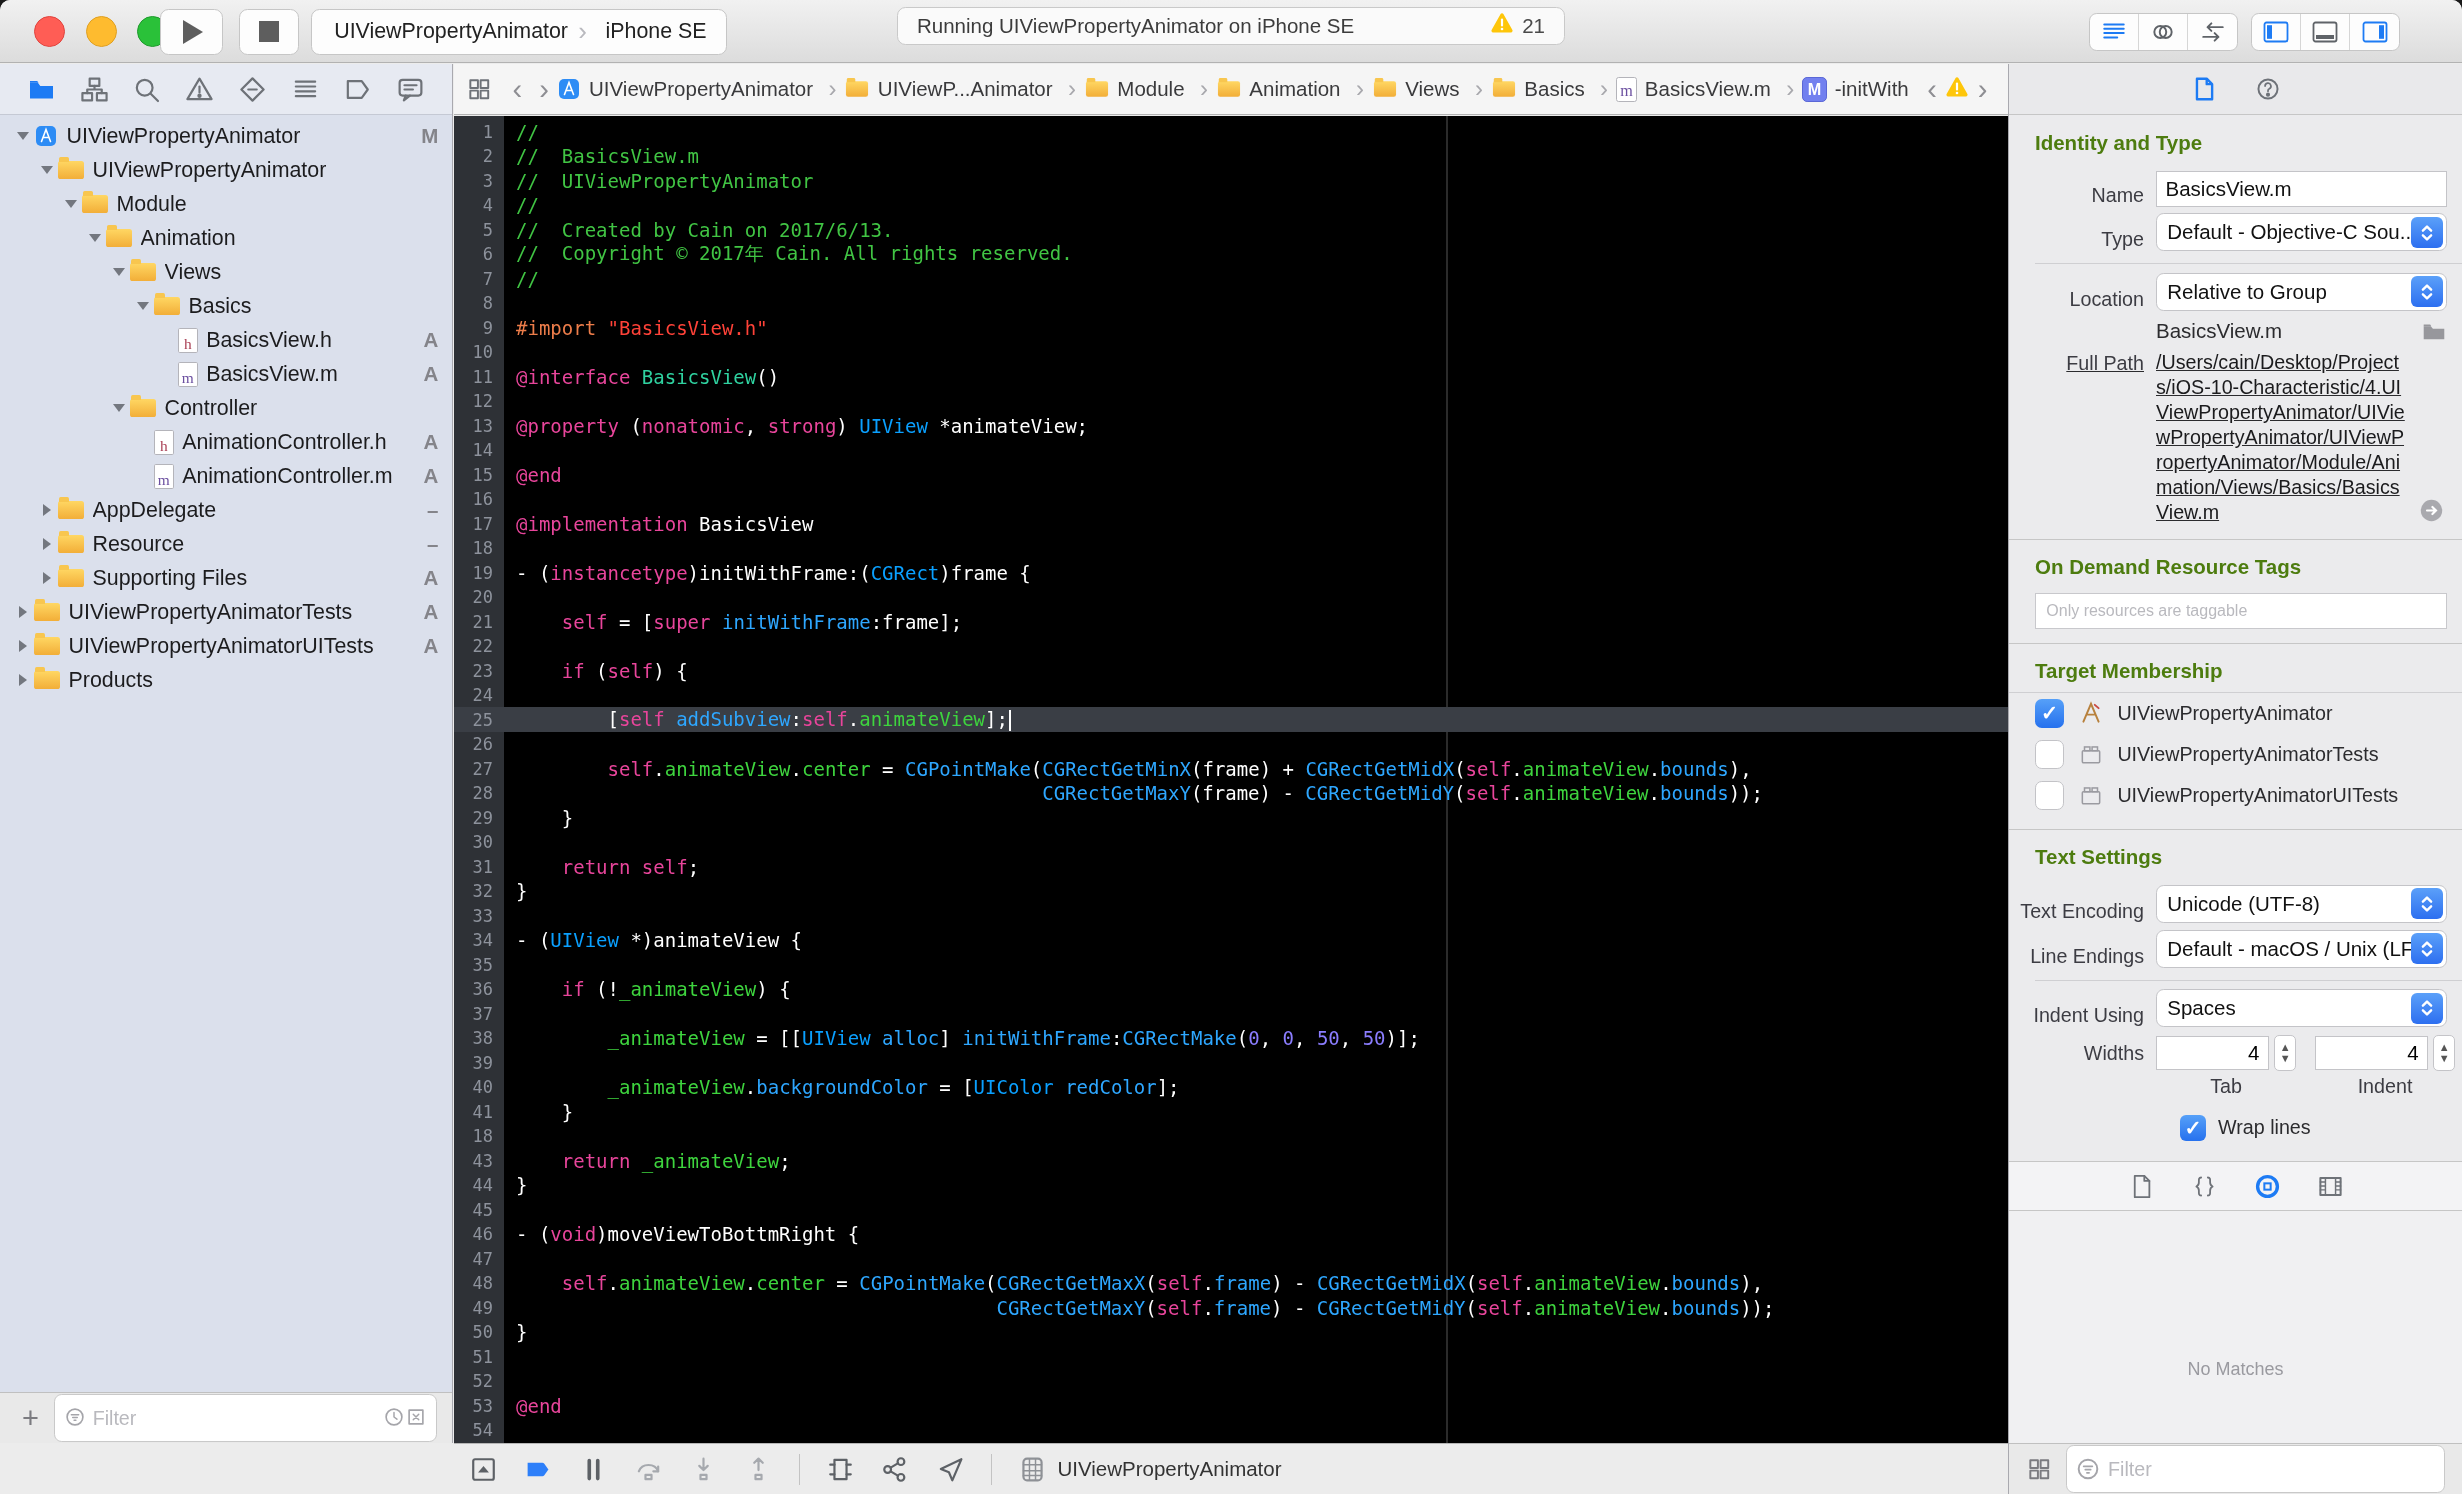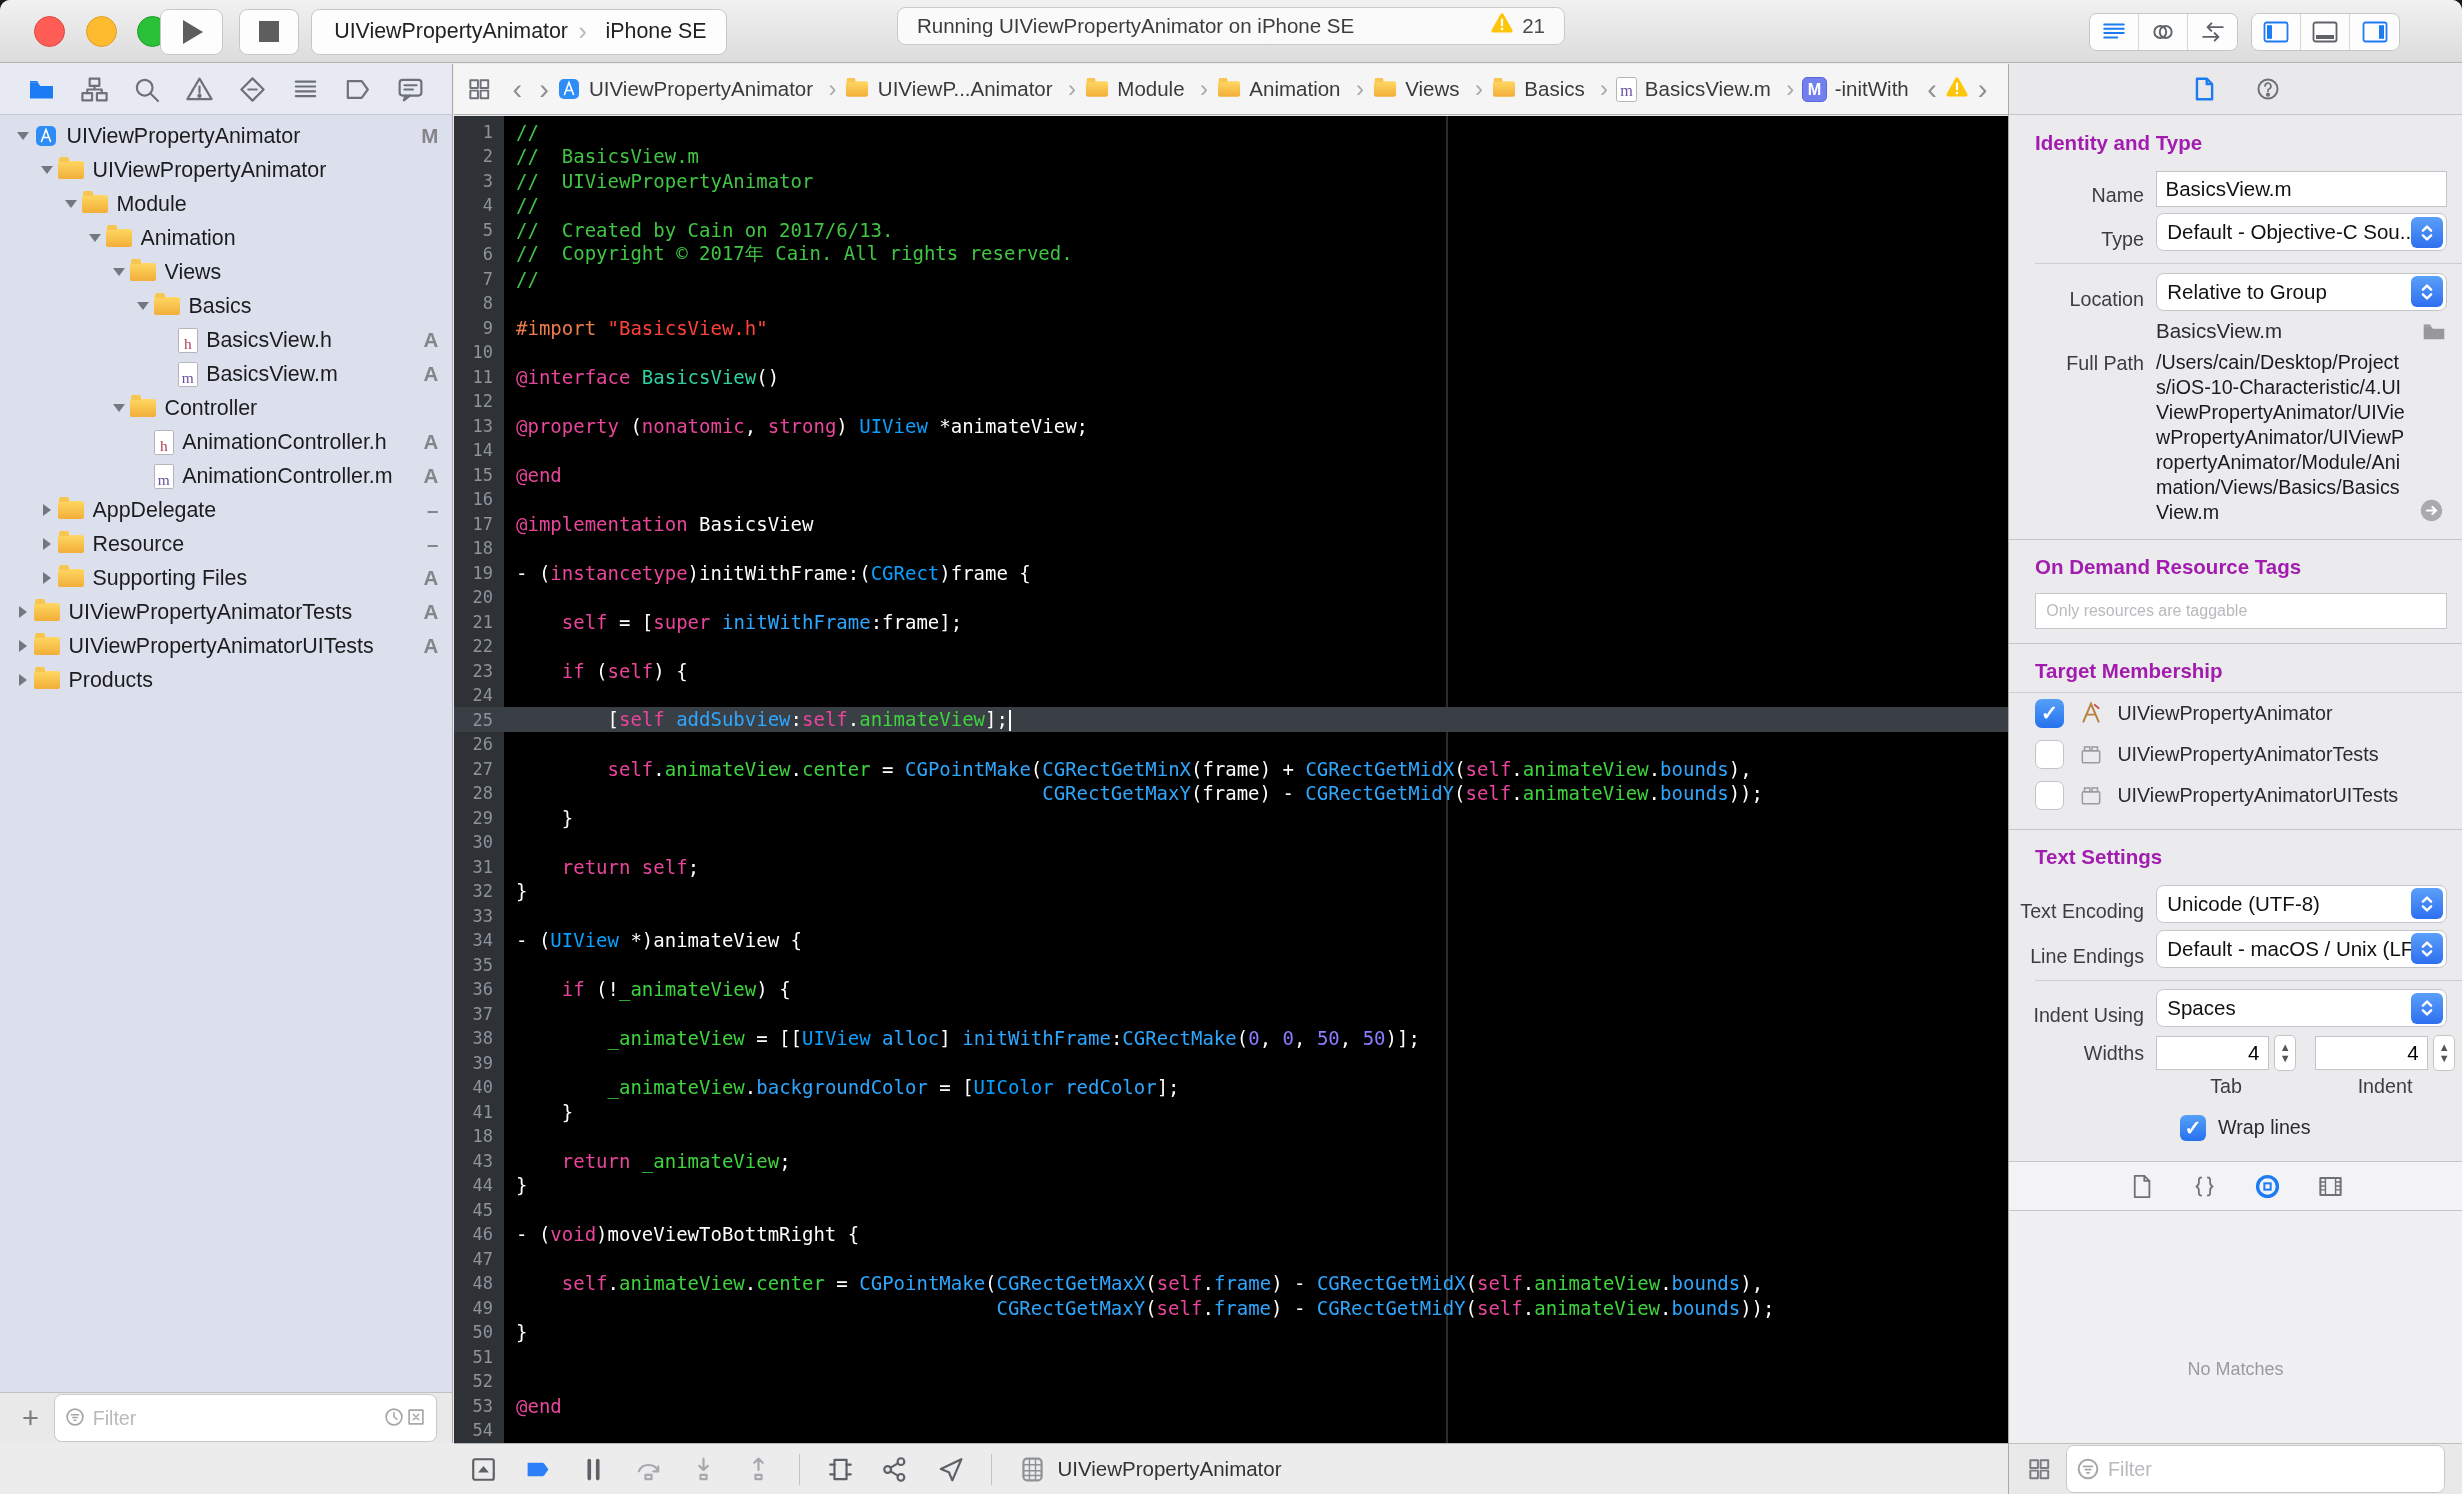--- a/index.html
+++ b/index.html
@@ -90,32 +90,32 @@
   .dsep { width:0.9px; height:31px; background:#c3c3c3; }
   .dprocess { display:flex; align-items:center; gap:10.3px; font-size:20.5px; color:#333; }
   .dprocess .dicon { color:#8e9196; }
 
   
   .inspector { position:absolute; left:2008px; top:64px; width:454px; height:1430px; background:#ebebed; border-left:0.9px solid #a9a9af; font-size:19.7px; color:#2b2b2e; }
   .insp-tabs { position:absolute; top:0; left:0; width:100%; height:51px; border-bottom:0.9px solid #c6c6c6; background:#e9e9eb; display:flex; align-items:center; justify-content:center; gap:38px; }
   .insp-tabs .iticon { width:26px; height:26px; color:#6e7278; }
   .insp-tabs .iticon svg { width:26px; height:26px; }
   .insp-body { position:absolute; top:52px; left:0; width:100%; bottom:51px; }
-  .isection-title { font-weight:700; font-size:20.5px; color:#a21caf; padding:15.4px 0 8.5px 26px; }
+  .isection-title { font-weight:700; font-size:20.5px; color:#4d7c0f; padding:15.4px 0 8.5px 26px; }
   .irow { display:flex; align-items:flex-end; margin:6.8px 15.4px 6.8px 0; }
   .ilabel { width:147px; text-align:right; padding-right:12px; color:#3c3c43; flex:none; font-size:19.7px; }
   .ifield { flex:1; height:36px; background:#fff; border:0.9px solid #c4c4c8; font-size:20.5px; color:#111; padding:0 8.5px; font-family:"Liberation Sans",sans-serif; outline:none; min-width:0; }
   .dropdown { flex:1; height:38px; background:#fff; border:0.9px solid #c4c4c8; border-radius:7.7px; display:flex; align-items:center; padding-left:10.3px; font-size:20.5px; color:#111; position:relative; }
   .stepper { position:absolute; right:2.6px; top:2.6px; width:32.5px; height:31px; border-radius:6px; background:linear-gradient(#5ba0f9,#2d6ff0); display:flex; align-items:center; justify-content:center; }
   .stepper svg { width:22px; height:22px; }
   .hr { height:0.9px; background:#cfcfd2; margin:12px 0 8.5px 26px; }
   .hr-full { height:0.9px; background:#c6c6c6; margin:13.7px 0 0 0; }
   .loc-file { display:flex; align-items:center; }
   .loc-file .fname { flex:1; font-size:20.5px; }
-  .fullpath { display:flex; margin:5.1px 15.4px 0 0; }
+  .fullpath { display:flex; margin:5.1px 15.4px 0 0;text-decoration:underline; }
   .fullpath .pval { flex:1; font-size:19.7px; line-height:25px; word-break:break-all; color:#1b1b1d; position:relative; padding-right:38px; }
   .goarrow { position:absolute; right:1.7px; bottom:1.7px; width:27px; height:27px; }
   .tag-input { display:block; width:calc(100% - 41px); margin:5.1px 0 5.1px 26px; height:36px; background:#fff; border:0.9px solid #c8c8cc; font-size:16px; padding:0 10.3px; outline:none; font-family:"Liberation Sans",sans-serif; }
   .tag-input::placeholder { color:#b9b9be; }
   .tm-title { border-bottom:0.9px solid #cfcfd2; padding-bottom:8.5px; }
   .tmrow { display:flex; align-items:center; gap:13.7px; padding:6px 0 6px 26px; }
   .cb { width:29px; height:29px; border-radius:6.8px; flex:none; position:relative; }
   .cb.on { background:linear-gradient(#56a0f8,#2671ee); }
   .cb.on::after { content:"✓"; position:absolute; inset:0; color:#fff; font-size:20.5px; font-weight:700; display:flex; align-items:center; justify-content:center; }
   .cb.off { background:#fff; border:0.9px solid #c3c3c7; }

